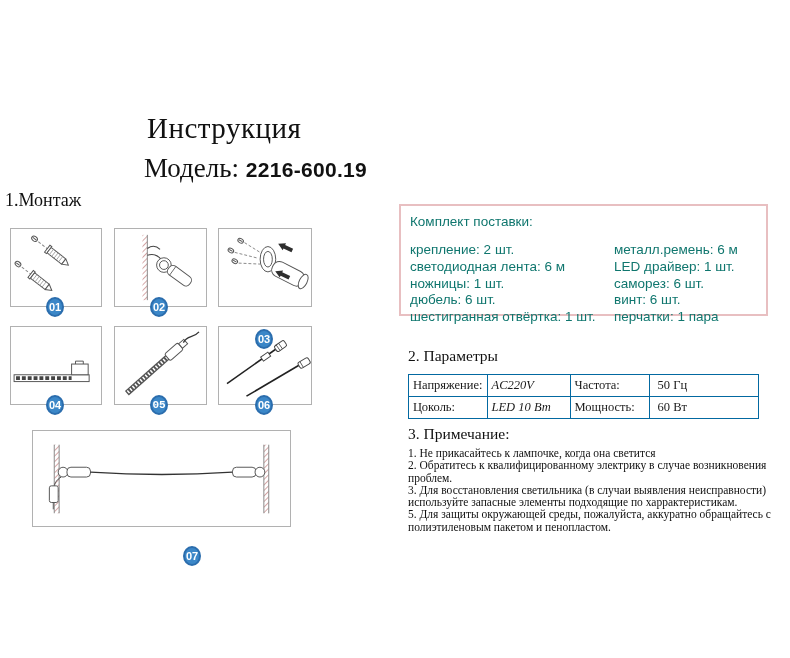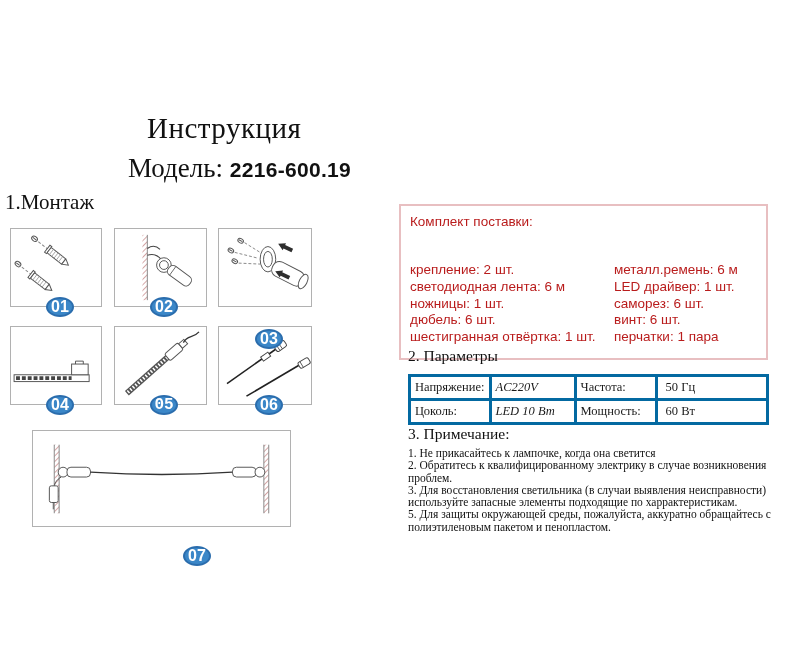--- a/index.html
+++ b/index.html
@@ -1,57 +1,57 @@
 <!DOCTYPE html>
 <html><head>
 <meta charset="utf-8">
 <style>
   html,body{margin:0;padding:0;background:#fff;}
   .canvas{position:relative;width:790px;height:658px;background:#ffffff;
           font-family:"Liberation Serif",serif;color:#111;overflow:hidden;}
 
   
   .title{position:absolute;left:147px;top:112px;font-size:29px;letter-spacing:.5px;}
-  .model-line{position:absolute;left:128px;top:153px;font-size:27px;white-space:nowrap;}
+  .model-line{position:absolute;left:144px;top:153px;font-size:27px;white-space:nowrap;}
   .model-number{font-family:"Liberation Sans",sans-serif;font-weight:bold;font-size:21px;letter-spacing:.3px;}
 
   
-  .montage-heading{position:absolute;left:5px;top:190px;font-size:21px;}
+  .montage-heading{position:absolute;left:5px;top:190px;font-size:18px;}
   .panel{position:absolute;border:1px solid #b1b1b1;background:#fff;box-sizing:border-box;}
   #p1{left:10px;top:228px;width:92px;height:79px;}
   #p2{left:114px;top:228px;width:93px;height:79px;}
   #p3{left:218px;top:228px;width:94px;height:79px;}
   #p4{left:10px;top:326px;width:92px;height:79px;}
   #p5{left:114px;top:326px;width:93px;height:79px;}
   #p6{left:218px;top:326px;width:94px;height:79px;}
   #p7{left:32px;top:430px;width:259px;height:97px;}
   .panel svg{display:block;width:100%;height:100%;}
 
-  .badge{position:absolute;width:28px;height:20px;border-radius:50%;
+  .badge{position:absolute;width:18px;height:20px;border-radius:50%;
          background:#3b87c8;border:2px solid #2b6dad;box-sizing:border-box;
-         color:#fff;font-family:"Liberation Sans",sans-serif;font-weight:bold;font-size:16px;
+         color:#fff;font-family:"Liberation Sans",sans-serif;font-weight:bold;font-size:11px;
          display:flex;align-items:center;justify-content:center;z-index:3;}
   #b1{left:46px;top:297px;} #b2{left:150px;top:297px;} #b3{left:255px;top:297px;margin-top:32px;}
   #b4{left:46px;top:395px;} #b5{left:150px;top:395px;font-family:Liberation Mono, monospace;} #b6{left:255px;top:395px;}
   #b7{left:151px;top:546px;margin-left:32px;}
 
   
-  .kit{position:absolute;left:399px;top:204px;width:369px;height:156px;
+  .kit{position:absolute;left:399px;top:204px;width:369px;height:112px;
        border:2px solid #e8bfc1;box-sizing:border-box;
-       font-family:"Liberation Sans",sans-serif;color:#b91c1c;}
+       font-family:"Liberation Sans",sans-serif;color:#0f766e;}
   .kit-heading{position:absolute;left:9px;top:8px;font-size:13.5px;}
-  .kit-cols{position:absolute;left:9px;top:36px;display:flex;margin-top:20px;}
+  .kit-cols{position:absolute;left:9px;top:36px;display:flex;}
   .kit-col{font-size:13.5px;line-height:16.8px;white-space:nowrap;}
   .kit-col.first{width:204px;}
 
   
   .params-heading{position:absolute;left:408px;top:347px;font-size:15.5px;}
   .param-table{position:absolute;left:408px;top:374px;border-collapse:collapse;
                font-size:12.5px;color:#1a1a1a;}
-  .param-table td{border:3px solid #0369a1;height:21px;padding:0 4px;vertical-align:middle;}
+  .param-table td{border:1px solid #0369a1;height:21px;padding:0 4px;vertical-align:middle;}
   .param-table td.c1{width:60px;} .param-table td.c2{width:74px;font-style:italic;}
   .param-table td.c3{width:70px;} .param-table td.c4{width:96px;padding-left:8px;}
 
   
   .notes-heading{position:absolute;left:408px;top:425px;font-size:15.5px;}
   .notes{position:absolute;left:408px;top:447px;width:376px;font-size:11.5px;line-height:12.3px;}
   .notes p{margin:0;}
 </style>
 </head>
 <body>

